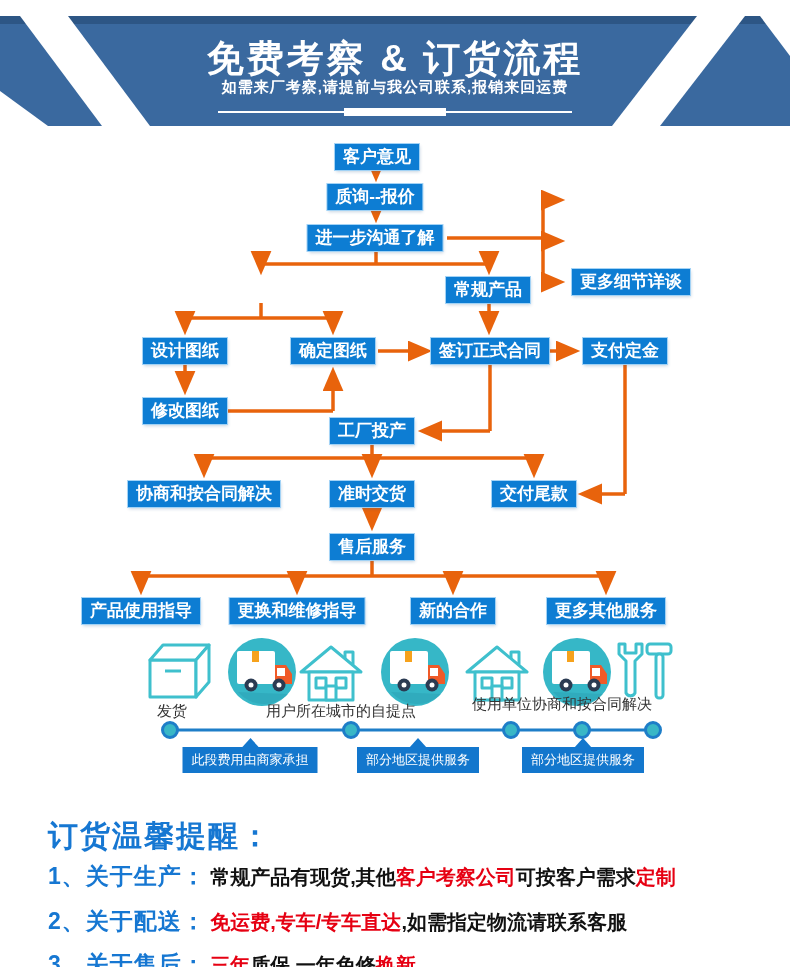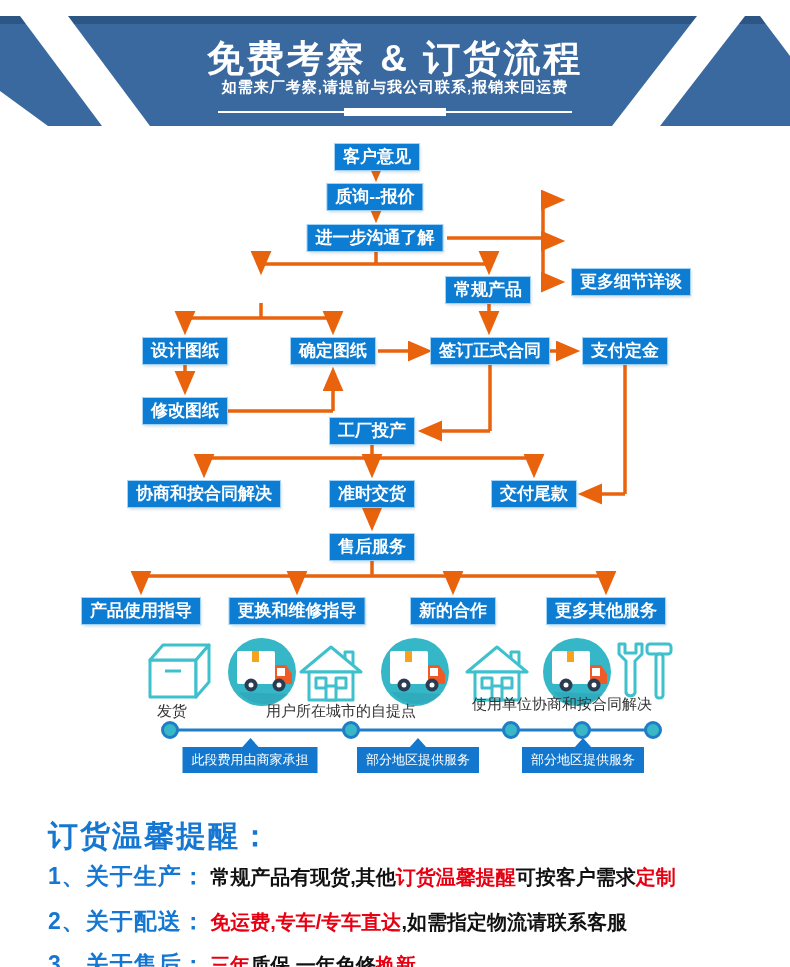--- a/index.html
+++ b/index.html
@@ -236,21 +236,21 @@
     <div class="callout" style="left:250px;top:127px">此段费用由商家承担</div>
     <div class="callout" style="left:418px;top:127px">部分地区提供服务</div>
     <div class="callout" style="left:583px;top:127px">部分地区提供服务</div>
   </div>
 
   <div id="notes">
     <div class="notes-title">订货温馨提醒：</div>
 
     <div class="note-line" style="top:50px">
       <span class="note-head">1、</span><span class="note-head">关于生产：</span>
-      <span class="note-body seg-blk">常规产品有现货,其他</span><span class="note-body seg-red">订货温馨提醒</span><span class="note-body seg-blk">可按客户需求</span><span class="note-body seg-red">定制</span>
+      <span class="note-body seg-blk">常规产品有现货,其他</span><span class="note-body seg-red">客户考察公司</span><span class="note-body seg-blk">可按客户需求</span><span class="note-body seg-red">定制</span>
     </div>
 
     <div class="note-line" style="top:95px">
       <span class="note-head">2、</span><span class="note-head">关于配送：</span>
       <span class="note-body seg-red">免运费,专车/专车直达</span><span class="note-body seg-blk">,如需指定物流请联系客服</span>
     </div>
 
     <div class="note-line" style="top:138px">
       <span class="note-head">3、</span><span class="note-head">关于售后：</span>
       <span class="note-body seg-red">三年</span><span class="note-body seg-blk">质保,一年免修</span><span class="note-body seg-red">换新</span>

